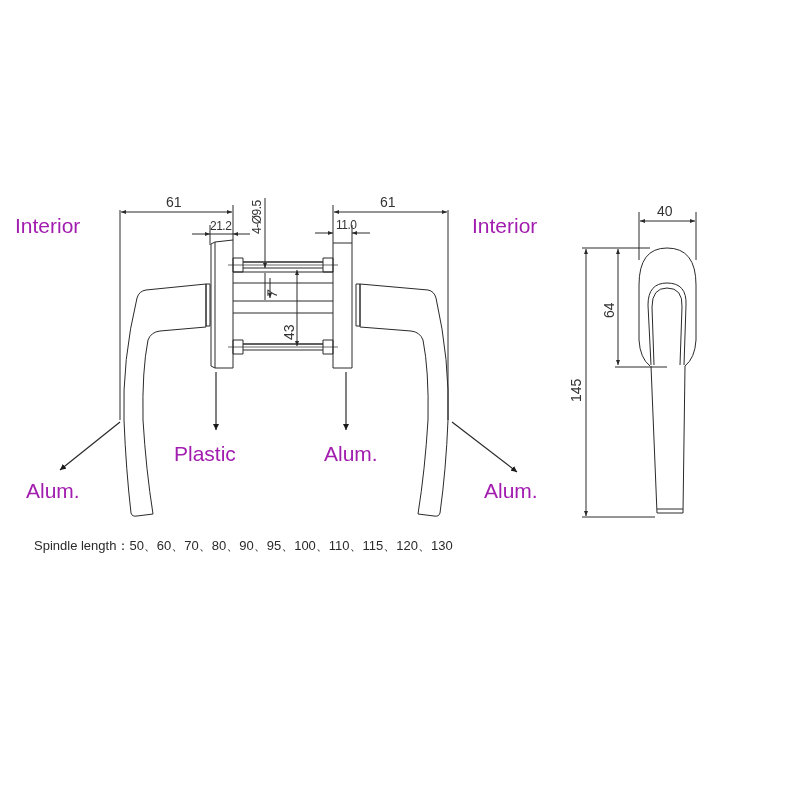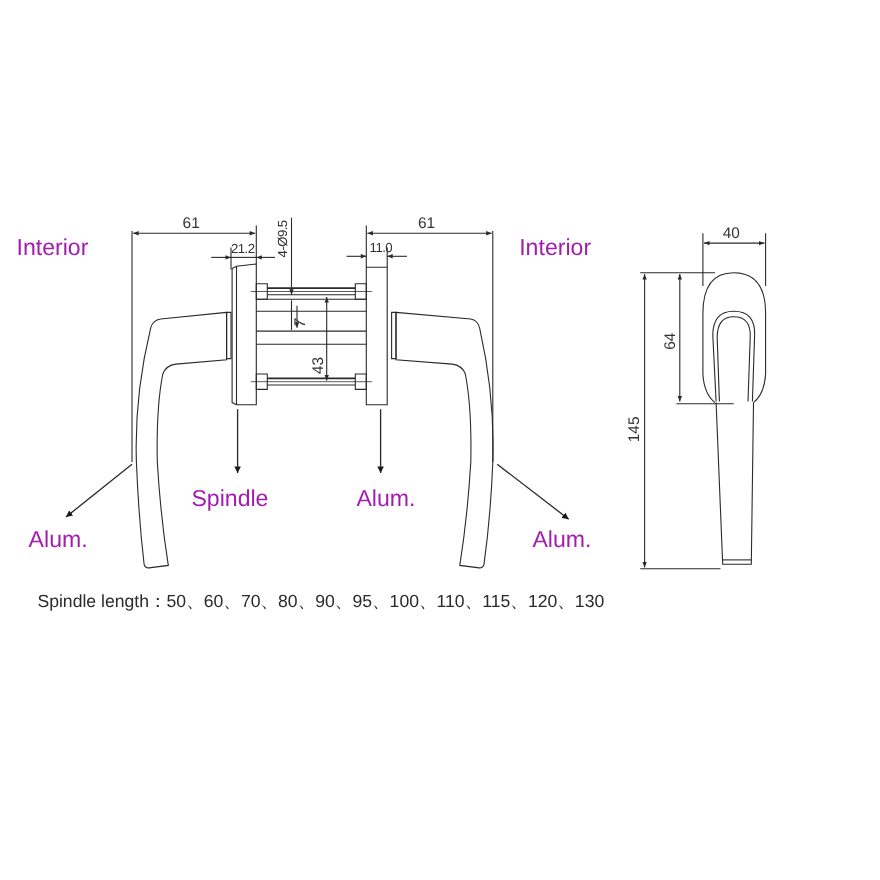--- a/index.html
+++ b/index.html
@@ -3,21 +3,21 @@
 <meta charset="utf-8">
 <style>
   html, body { margin: 0; padding: 0; background: #ffffff; }
   body { width: 800px; height: 800px; position: relative; overflow: hidden; font-family: "Liberation Sans", "DejaVu Sans", sans-serif; }
   #drawing { position: absolute; left: 0; top: 0; width: 800px; height: 800px; }
   .lbl { position: absolute; color: #a21caf; font-family: "Liberation Sans", "DejaVu Sans", sans-serif; white-space: nowrap; }
   .big { font-size: 21px; }
   .dim { font-size: 14px; color: #333; }
   .dim-sm { font-size: 12px; color: #333; letter-spacing: -0.5px; }
   .rot { transform-origin: left top; }
-  .spindle { position: absolute; left: 34px; top: 537px; font-size: 16px; color: #2a2a2a; }
+  .spindle { position: absolute; left: 34px; top: 537px; font-size: 13px; color: #2a2a2a; }
   svg line, svg path, svg rect { vector-effect: non-scaling-stroke; }
 </style>
 </head>
 <body>
 
 <svg id="drawing" viewBox="0 0 800 800" xmlns="http://www.w3.org/2000/svg">
   <defs>
     <marker id="ah" viewBox="0 0 10 10" refX="10" refY="5" markerWidth="7" markerHeight="5" orient="auto-start-reverse">
       <path d="M0,1 L10,5 L0,9 z" fill="#2a2a2a"></path>
     </marker>
@@ -123,21 +123,21 @@
       <path d="M654,365 L652,307 Q652,288 667,288 Q683,288 682,307 L680,365"></path>
 
       <path d="M651,366 L657,513 L683,513 L685,366"></path>
       <line x1="657" y1="509" x2="683" y2="509"></line>
     </g>
   </g>
 </svg>
 
 <div class="lbl big" style="left:15px;top:214px;">Interior</div>
 <div class="lbl big" style="left:472px;top:214px;">Interior</div>
-<div class="lbl big" style="left:174px;top:442px;">Spindle</div>
+<div class="lbl big" style="left:174px;top:442px;">Plastic</div>
 <div class="lbl big" style="left:324px;top:442px;">Alum.</div>
 <div class="lbl big" style="left:26px;top:479px;">Alum.</div>
 <div class="lbl big" style="left:484px;top:479px;">Alum.</div>
 
 <div class="lbl dim" style="left:166px;top:194px;">61</div>
 <div class="lbl dim" style="left:380px;top:194px;">61</div>
 <div class="lbl dim-sm" style="left:210px;top:219px;">21.2</div>
 <div class="lbl dim-sm" style="left:336px;top:218px;">11.0</div>
 <div class="lbl dim-sm rot" style="left:250px;top:234px;transform:rotate(-90deg);">4-Ø9.5</div>
 <div class="lbl dim rot" style="left:264px;top:296px;transform:rotate(-90deg) skewX(-10deg);">7</div>

